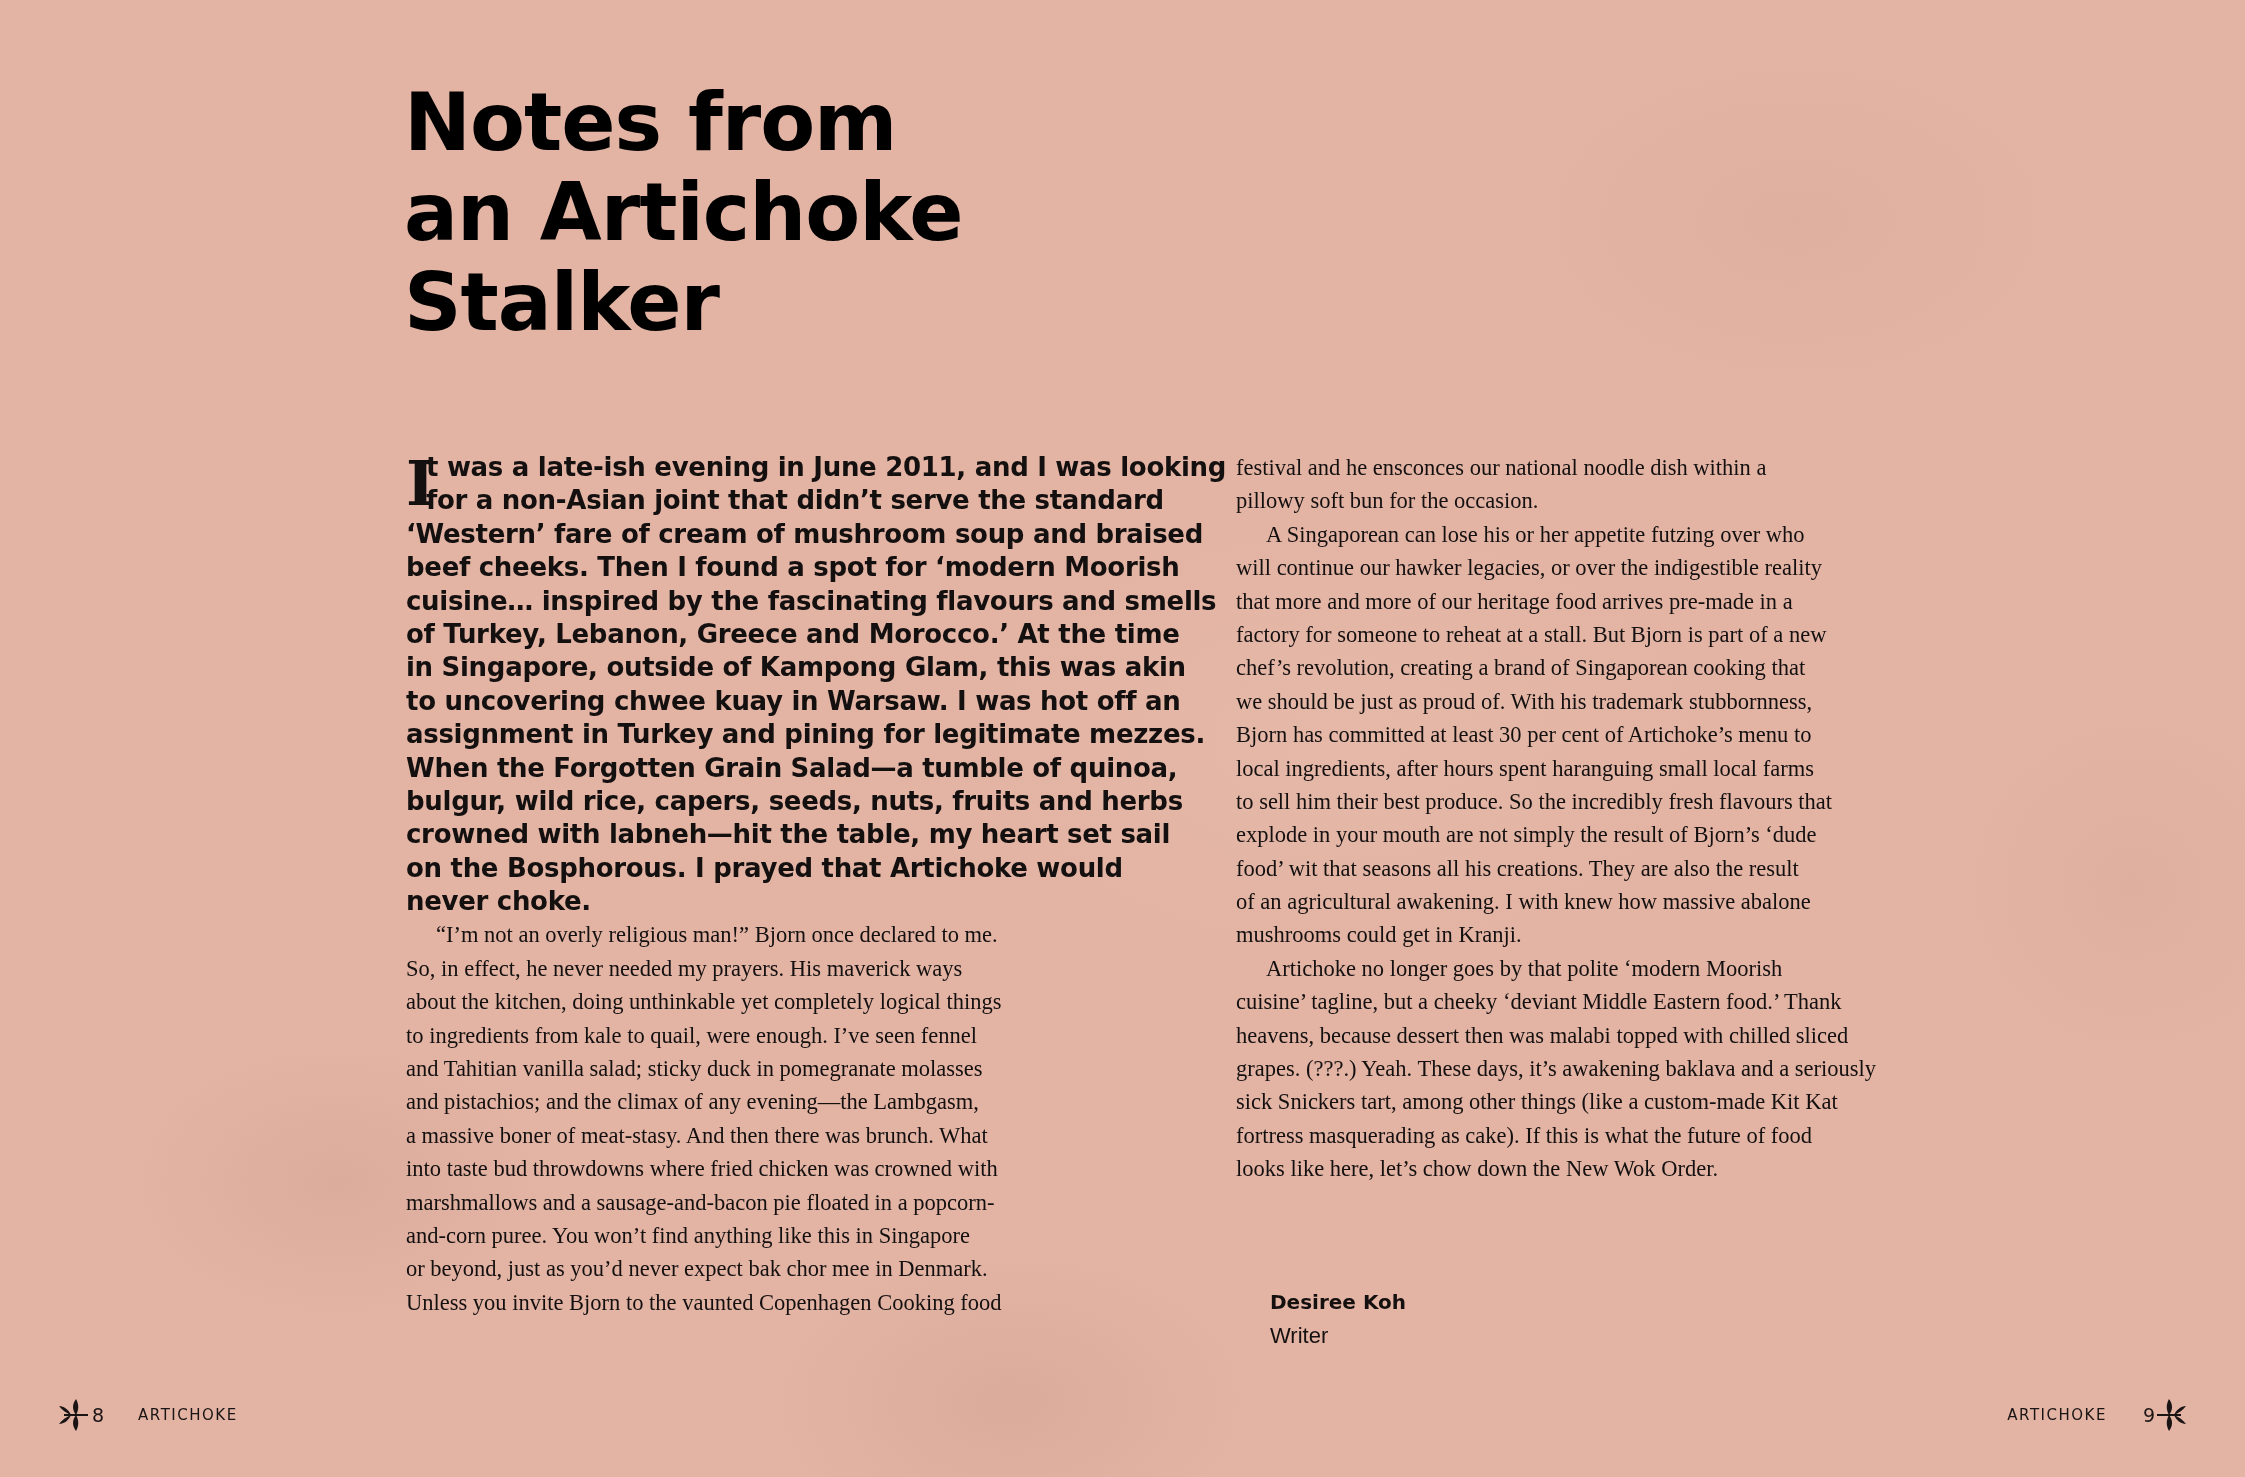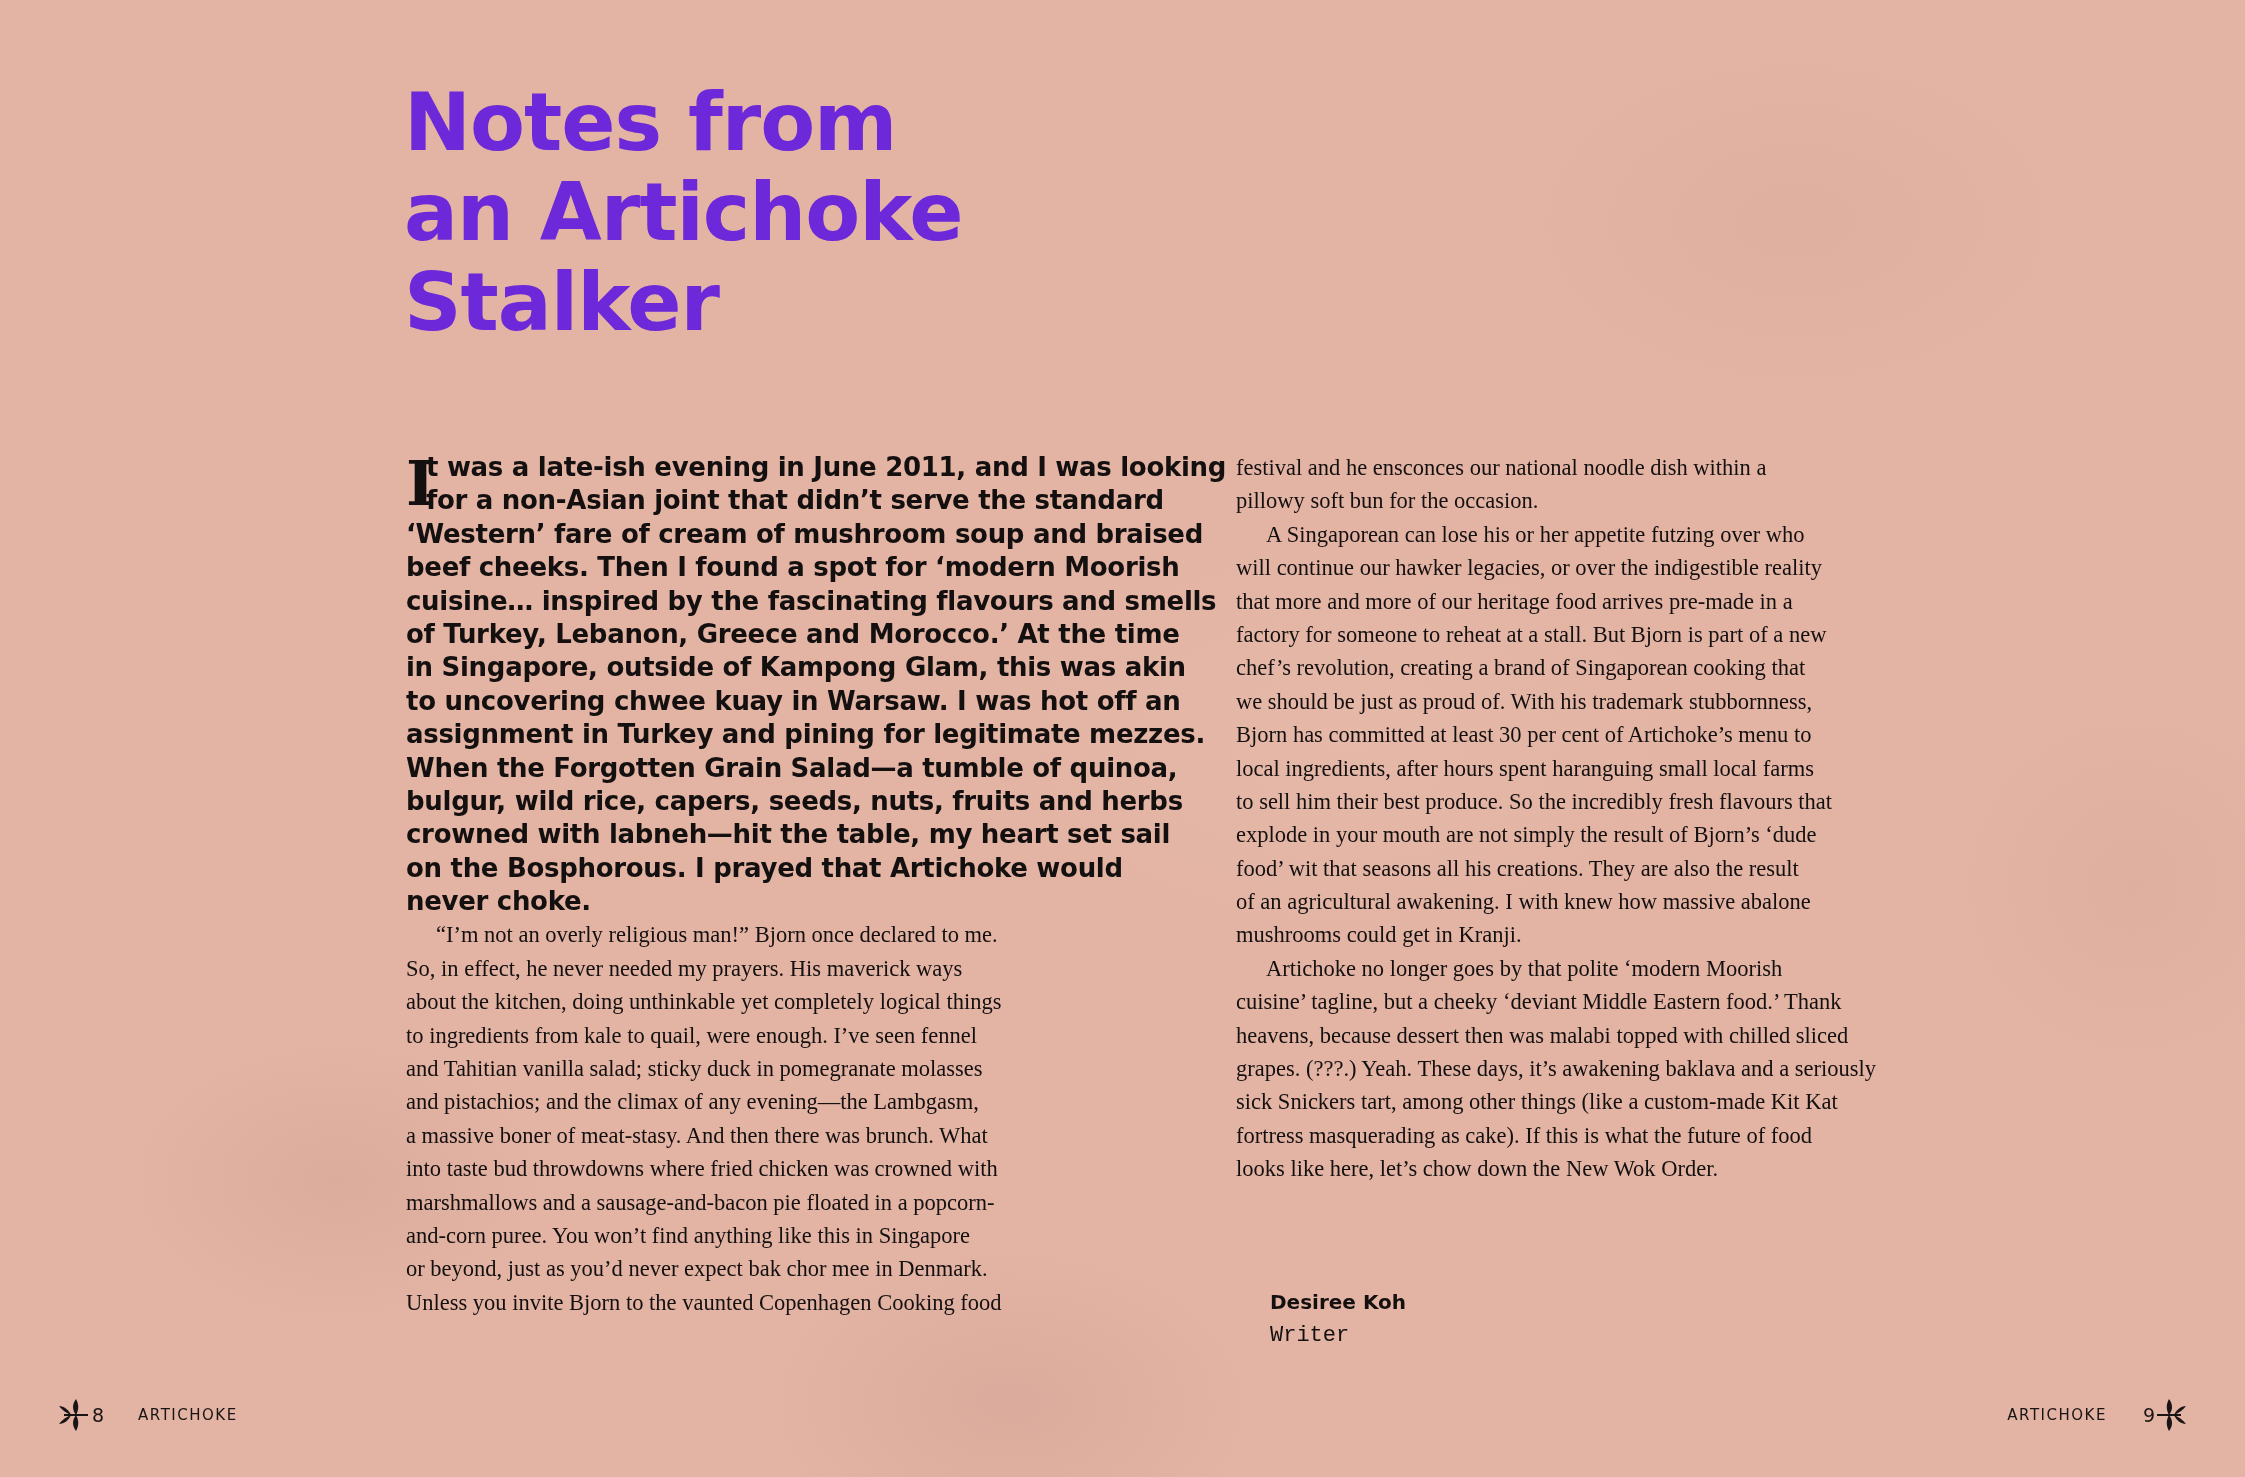--- a/index.html
+++ b/index.html
@@ -11,21 +11,21 @@
       radial-gradient(ellipse 400px 250px at 80% 15%, rgba(170,120,105,0.08), transparent 70%),
       radial-gradient(ellipse 350px 220px at 45% 95%, rgba(140,95,85,0.10), transparent 70%),
       radial-gradient(ellipse 260px 260px at 95% 60%, rgba(160,110,100,0.07), transparent 70%),
       radial-gradient(ellipse 500px 300px at 60% 50%, rgba(235,195,180,0.25), transparent 70%);
     color: #141010;
   }
   .title {
     position: absolute; left: 404px; top: 78px; margin: 0;
     font-family: "DejaVu Sans", sans-serif; font-weight: bold;
     font-size: 80px; line-height: 90px; letter-spacing: -1px;
-    color: #6d28d9;
+    color: #000000;
   }
   .title span { display: block; }
   .col {
     position: absolute; top: 451px; width: 600px;
   }
   .col-left { left: 406px; }
   .col-right { left: 1236px; }
   .line {
     display: block; white-space: nowrap;
     height: 33.4px; line-height: 33.4px;
@@ -45,21 +45,21 @@
     font-family: "DejaVu Serif", serif; font-weight: bold;
     font-size: 62px; line-height: 58px;
   }
   .dc-indent { padding-left: 20px; }
   .byline { position: absolute; left: 1270px; top: 1285px; }
   .byline .name {
     display: block; font-family: "DejaVu Sans", sans-serif; font-weight: bold;
     font-size: 20px; line-height: 34px;
   }
   .byline .role {
-    display: block; font-family: Liberation Mono, monospace;
+    display: block; font-family: Liberation Sans, sans-serif;
     font-size: 22px; line-height: 34px;
   }
   .footer {
     position: absolute; top: 1398px; height: 34px;
     display: flex; align-items: center;
     font-family: "DejaVu Sans", sans-serif; color: #1a1414;
   }
   .footer-left { left: 58px; }
   .footer-right { right: 58px; }
   .folio { font-size: 19px; }

